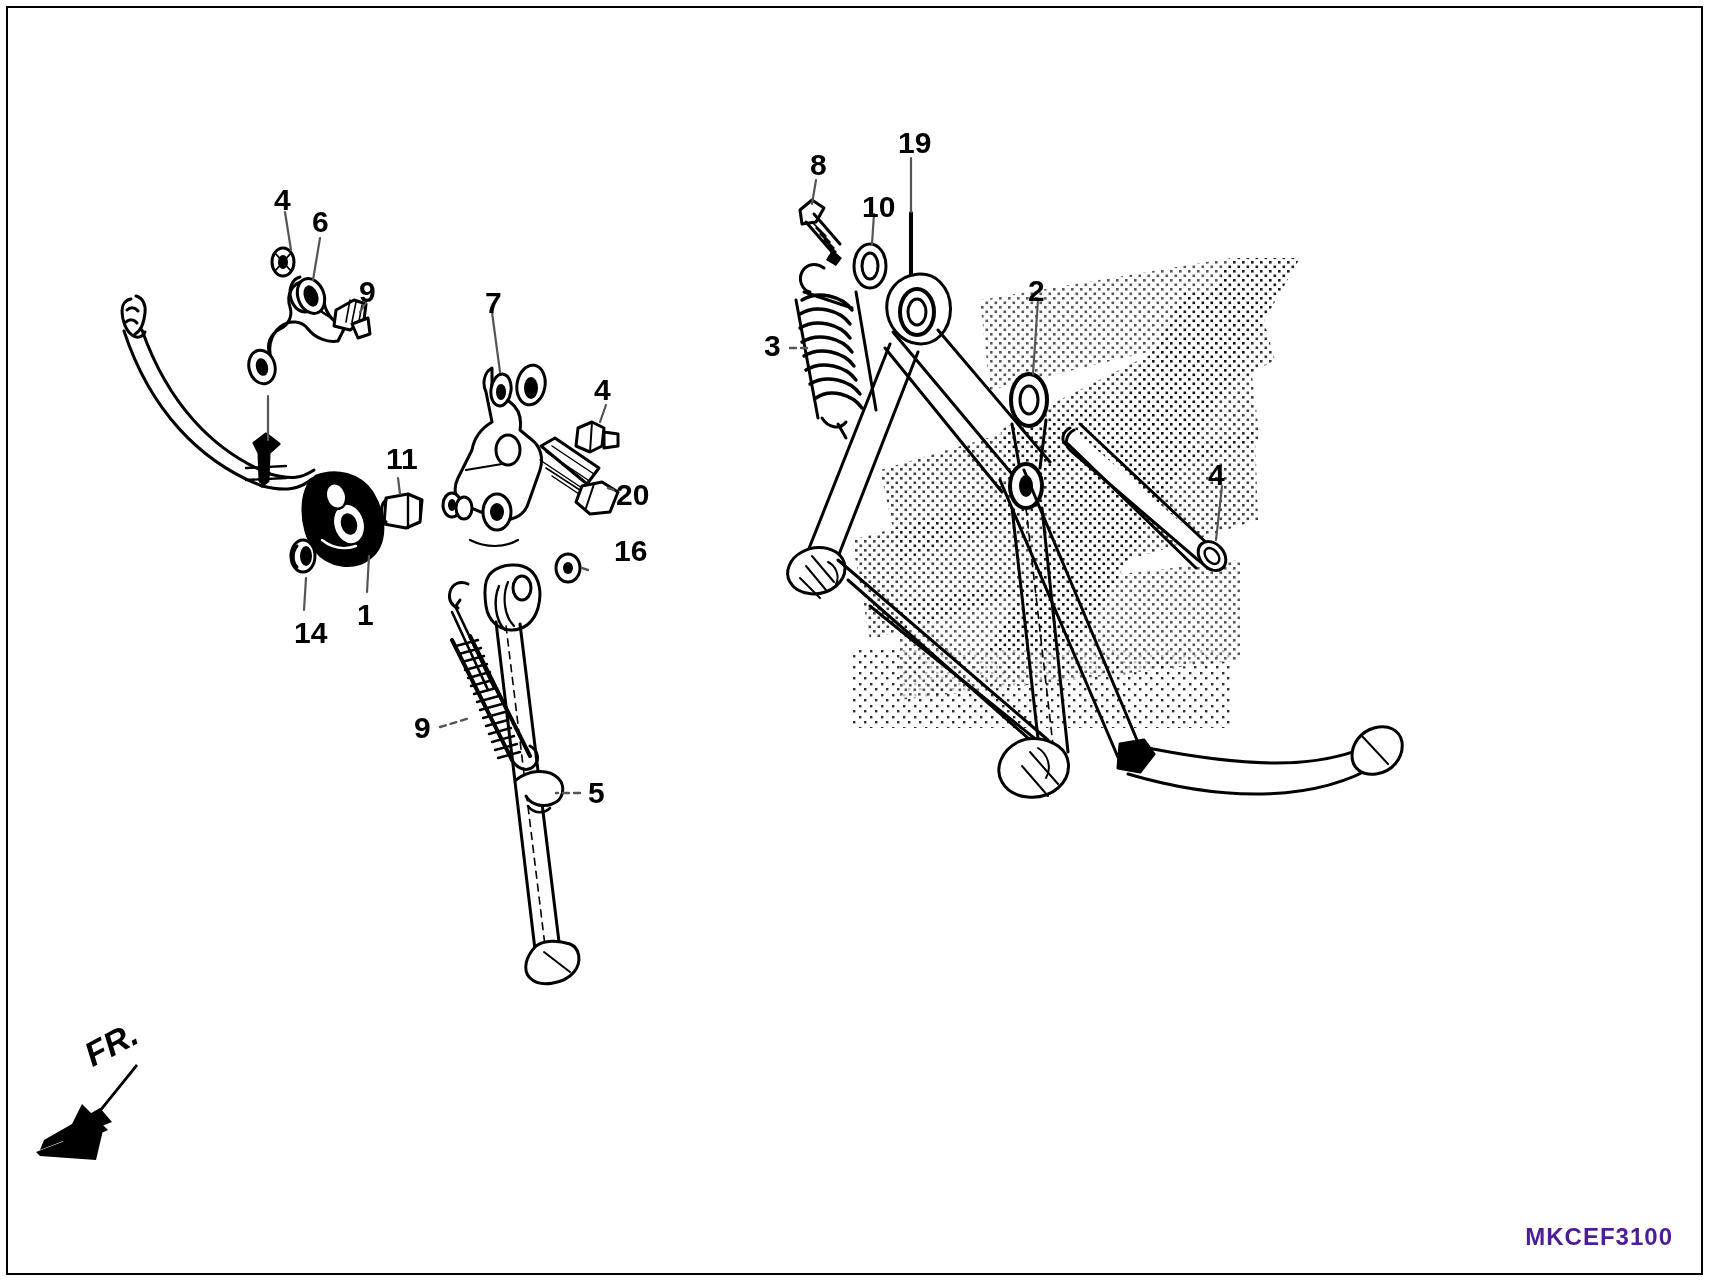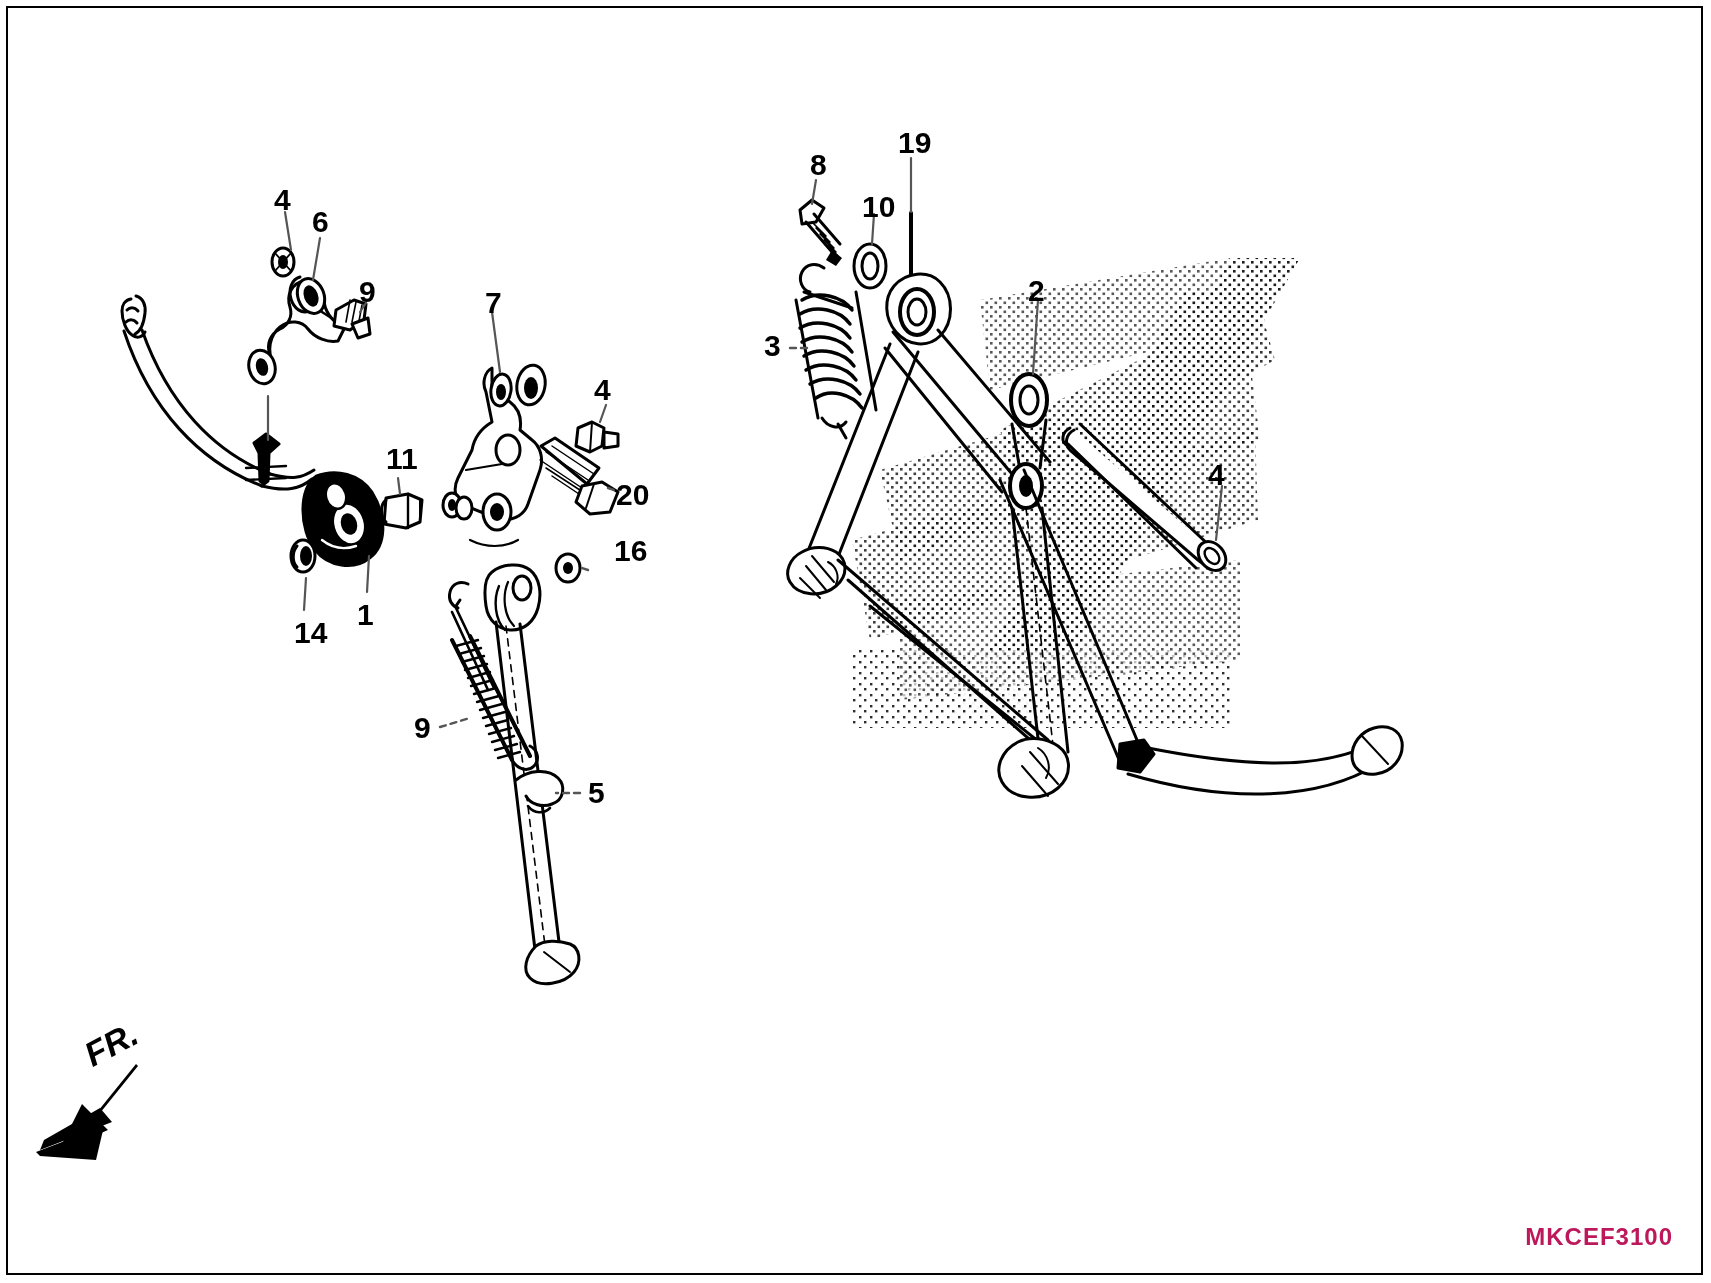--- a/index.html
+++ b/index.html
@@ -30,21 +30,21 @@
     white-space:nowrap;
     user-select:none;
   }
   #partcode{
     position:absolute;
     right:38px;bottom:32px;
     font-family:"Liberation Sans", sans-serif;
     font-size:24px;
     font-weight:700;
     letter-spacing:1px;
-    color:#be185d;
+    color:#4c1d95;
   }
   #fr-label{
     position:absolute;
     left:78px;top:1040px;
     font-family:"Liberation Sans", sans-serif;
     font-size:34px;
     font-weight:700;
     font-style:italic;
     color:#000;
     transform:rotate(-28deg);

